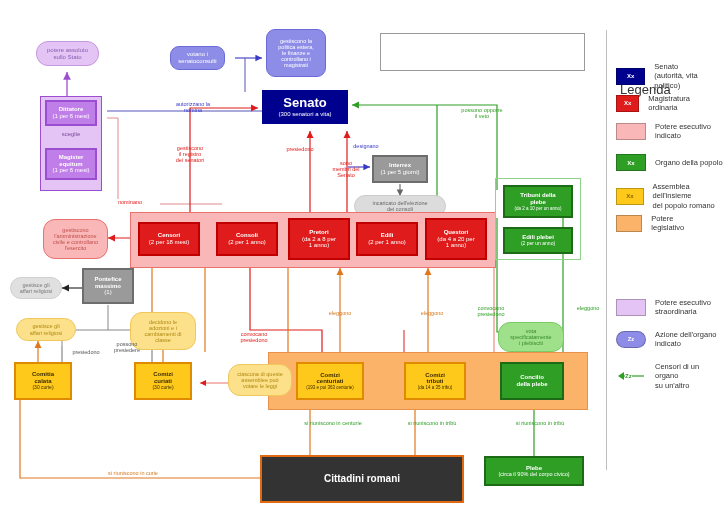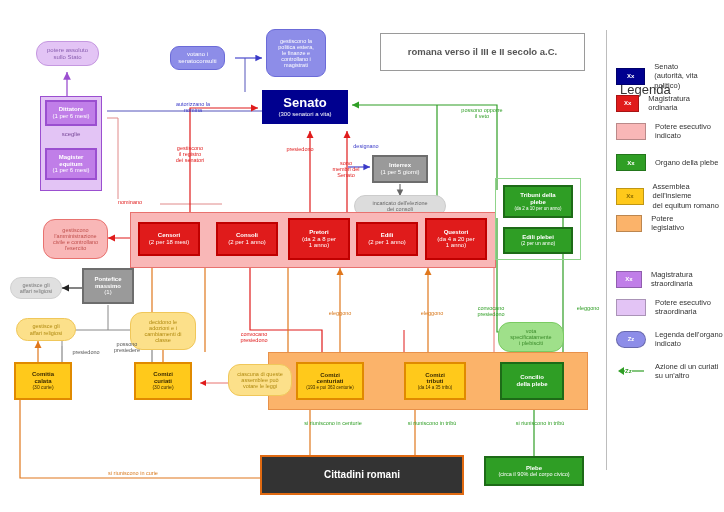--- a/index.html
+++ b/index.html
@@ -146,21 +146,20 @@
 
   <path d="M310,456 L310,410" stroke="#e0771c" stroke-width="1.2" fill="none"></path>
   <path d="M415,456 L415,410" stroke="#e0771c" stroke-width="1.2" fill="none"></path>
   <path d="M262,478 L20,478 L20,400" stroke="#e0771c" stroke-width="1.2" fill="none"></path>
 
   <path d="M534,456 L534,410" stroke="#2f9e25" stroke-width="1.2" fill="none"></path>
 </svg>
 
 <div id="title-box" style="left:380px;top:33px;width:205px;height:38px;font-size:9.5px;">
   <div>
-    <div>romana verso il III e II secolo a.C.</div>
   </div>
 </div>
 
 <div class="node execviola bub" style="left:36px;top:41px;width:63px;height:25px;font-size:6px;color:#8a5fb0;">
   <span>potere assoluto</span>
   <span>sullo Stato</span>
 </div>
 
 <div style="position:absolute;left:40px;top:96px;width:62px;height:95px;background:#e3c4f5;border:1.5px solid #9b4fd0;box-sizing:border-box;"></div>
 <div class="node straordviola" style="left:45px;top:100px;width:52px;height:26px;font-size:6px;">
@@ -304,21 +303,21 @@
   <span class="t1">Edili plebei</span>
   <span class="t2" style="font-size:5px;">(2 per un anno)</span>
 </div>
 
 <div class="node bub" style="left:498px;top:322px;width:66px;height:30px;font-size:5.5px;background:#9fe08a;color:#3a8a2a;border:1px solid #7acb62;">
   <span>vota</span>
   <span>specificatamente</span>
   <span>i plebisciti</span>
 </div>
 
-<div class="node citizens" style="left:260px;top:455px;width:204px;height:40px;font-size:10px;">
+<div class="node citizens" style="left:260px;top:455px;width:204px;height:48px;font-size:10px;">
   <span class="t1">Cittadini romani</span>
 </div>
 
 <div class="node" style="left:484px;top:456px;width:100px;height:30px;font-size:6px;background:#2f9e25;border:2px solid #1d6b17;color:#ffffff;">
   <span class="t1">Plebe</span>
   <span class="t2" style="font-size:5.5px;">(circa il 90% del corpo civico)</span>
 </div>
 
 <div class="lbl blue" style="left:148px;top:101px;width:90px;font-size:5.5px;">
   <div>autorizzano la</div>
@@ -405,62 +404,56 @@
     <div class="lg-row" style="left: 0px; top: 60px; width: 108px;">
       <div class="lg-sw" style="background: rgb(249, 183, 183); color: rgb(249, 183, 183); border: 1px solid rgba(0, 0, 0, 0.25);"></div>
       <div class="lg-tx">
         <div>Potere esecutivo</div>
         <div>indicato</div>
       </div>
     </div>
     <div class="lg-row" style="left: 0px; top: 92px; width: 108px;">
       <div class="lg-sw" style="background: rgb(47, 158, 37); color: rgb(255, 255, 255); border: 1px solid rgba(0, 0, 0, 0.25);">Xx</div>
       <div class="lg-tx">
-        <div>Organo della plebe</div>
+        <div>Organo della popolo</div>
       </div>
     </div>
     <div class="lg-row" style="left: 0px; top: 120px; width: 108px;">
       <div class="lg-sw" style="background: rgb(255, 201, 27); color: rgb(138, 106, 0); border: 1px solid rgba(0, 0, 0, 0.25);">Xx</div>
       <div class="lg-tx">
         <div>Assemblea dell'insieme</div>
-        <div>del equitum romano</div>
+        <div>del popolo romano</div>
       </div>
     </div>
     <div class="lg-row" style="left: 0px; top: 152px; width: 85px;">
       <div class="lg-sw" style="background: rgb(251, 179, 106); color: rgb(251, 179, 106); border: 1px solid rgba(0, 0, 0, 0.25);"></div>
       <div class="lg-tx">
         <div>Potere legislativo</div>
       </div>
     </div>
-    <div class="lg-row" style="left: 0px; top: 208px; width: 108px;">
-      <div class="lg-sw" style="background: rgb(192, 126, 232); color: rgb(255, 255, 255); border: 1px solid rgba(0, 0, 0, 0.25);">Xx</div>
-      <div class="lg-tx">
-        <div>Magistratura straordinaria</div>
-      </div>
-    </div>
     <div class="lg-row" style="left: 0px; top: 236px; width: 108px;">
       <div class="lg-sw" style="background: rgb(227, 196, 245); color: rgb(227, 196, 245); border: 1px solid rgba(0, 0, 0, 0.25);"></div>
       <div class="lg-tx">
         <div>Potere esecutivo</div>
         <div>straordinaria</div>
       </div>
     </div>
     <div class="lg-row" style="left: 0px; top: 268px; width: 108px;">
       <div class="lg-sw" style="background: rgb(141, 141, 232); color: rgb(255, 255, 255); border: 1px solid rgba(0, 0, 0, 0.25); border-radius: 9px;">Zz</div>
       <div class="lg-tx">
-        <div>Legenda dell'organo</div>
+        <div>Azione dell'organo</div>
         <div>indicato</div>
       </div>
     </div>
     <div class="lg-row" style="left: 0px; top: 300px; width: 108px;">
       <div class="lg-sw" style="background: transparent; color: rgb(47, 158, 37); position: relative;">
         <svg width="30" height="12" viewBox="0 0 30 12">
           <path d="M28,6 L4,6" stroke="#2f9e25" stroke-width="1.2" fill="none"></path>
           <path d="M8,2 L2,6 L8,10 z" fill="#2f9e25"></path>
         </svg>
         <span style="position: absolute; left: 9px; font-size: 6px; color: rgb(47, 158, 37); background: rgb(255, 255, 255);">Zz</span>
       </div>
       <div class="lg-tx">
-        <div>Azione di un curiati</div>
+        <div>Censori di un organo</div>
         <div>su un'altro</div>
       </div>
     </div>
   </div>
 
 </body></html>

